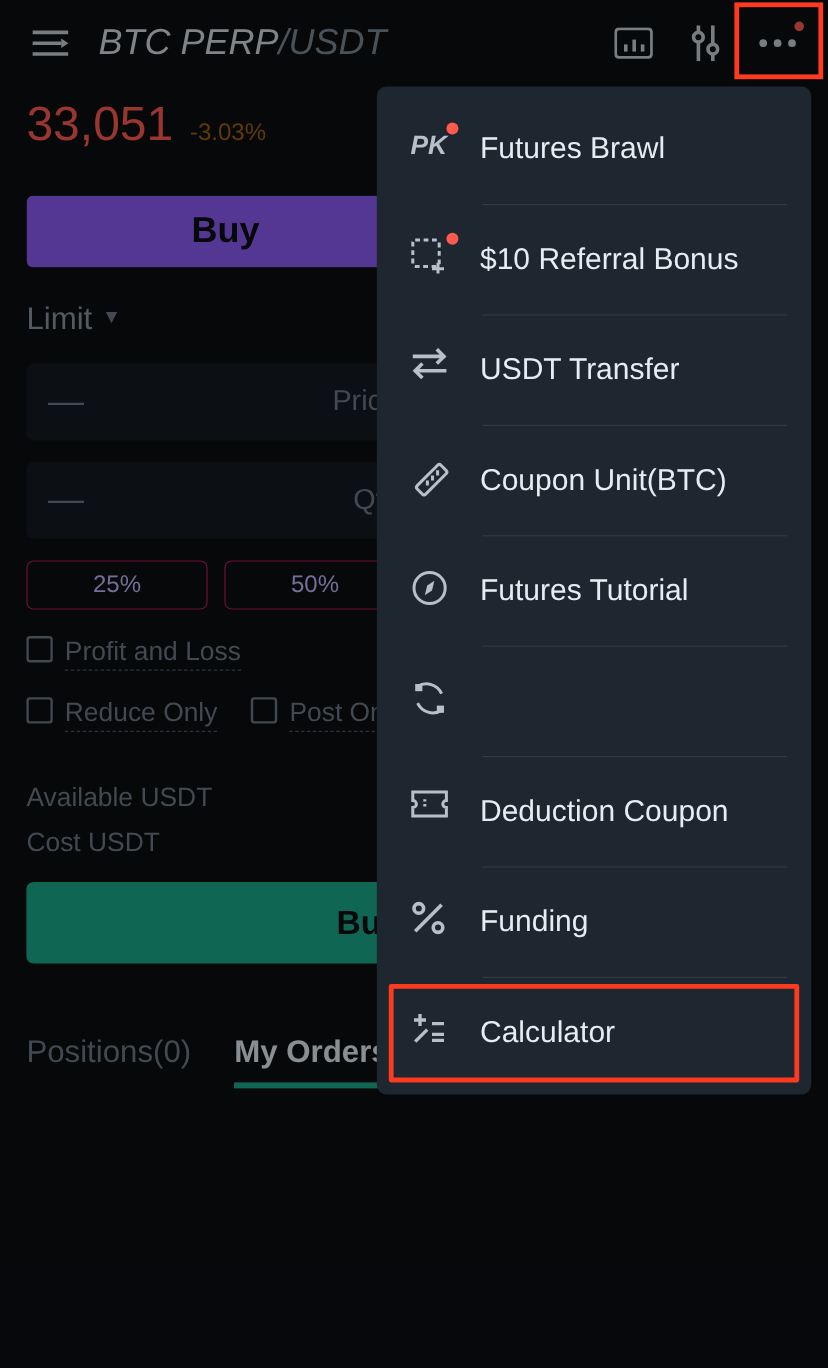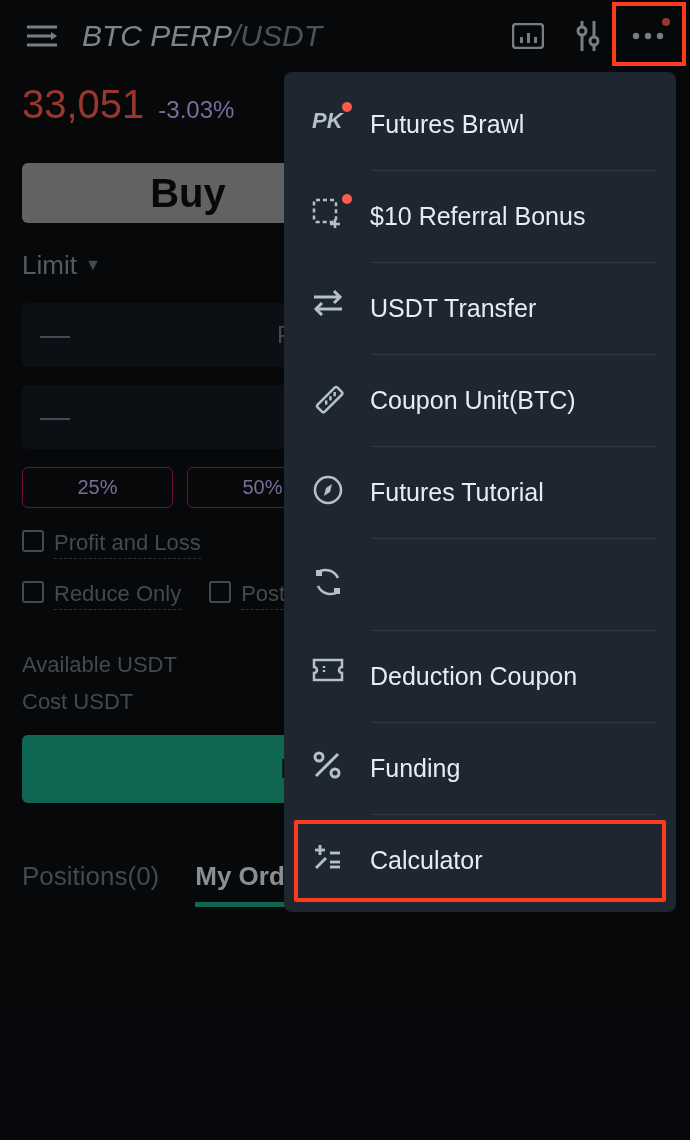--- a/index.html
+++ b/index.html
@@ -52,34 +52,34 @@
     z-index: 30;
     pointer-events: none;
   }
   .price-row {
     padding: 10px 22px 18px;
     display: flex;
     align-items: baseline;
     gap: 14px;
   }
   .price-row .price { font-size: 40px; font-weight: 500; color: #ff5a4d; }
-  .price-row .change { font-size: 24px; color: #c4b5fd; }
+  .price-row .change { font-size: 20px; color: #a16207; }
   .buysell {
     display: flex;
     margin: 18px 22px 0;
     height: 60px;
     background: #1b2229;
     border-radius: 6px;
     overflow: hidden;
   }
   .buysell .buy {
     flex: 1;
-    background: #a3a3a3;
+    background: #8b5cf6;
     color: #0a0e12;
-    font-size: 40px;
+    font-size: 30px;
     font-weight: 600;
     display: flex;
     align-items: center;
     justify-content: center;
     clip-path: polygon(0 0, 100% 0, 88% 100%, 0 100%);
     margin-right: -18px;
   }
   .buysell .sell {
     flex: 1;
     color: #7b8994;
@@ -192,21 +192,21 @@
     margin-left: auto;
     width: 32px; height: 32px;
   }
   .tabs .tab { padding-bottom: 15px; margin-top: 10px; }
 
   
   .menu {
     position: absolute;
     top: 72px;
     right: 14px;
-    width: 392px;
+    width: 362px;
     background: #1e2730;
     border-radius: 8px;
     z-index: 20;
     padding: 6px 0;
   }
   .menu-item {
     display: flex;
     align-items: center;
     gap: 22px;
     padding: 0 28px;

